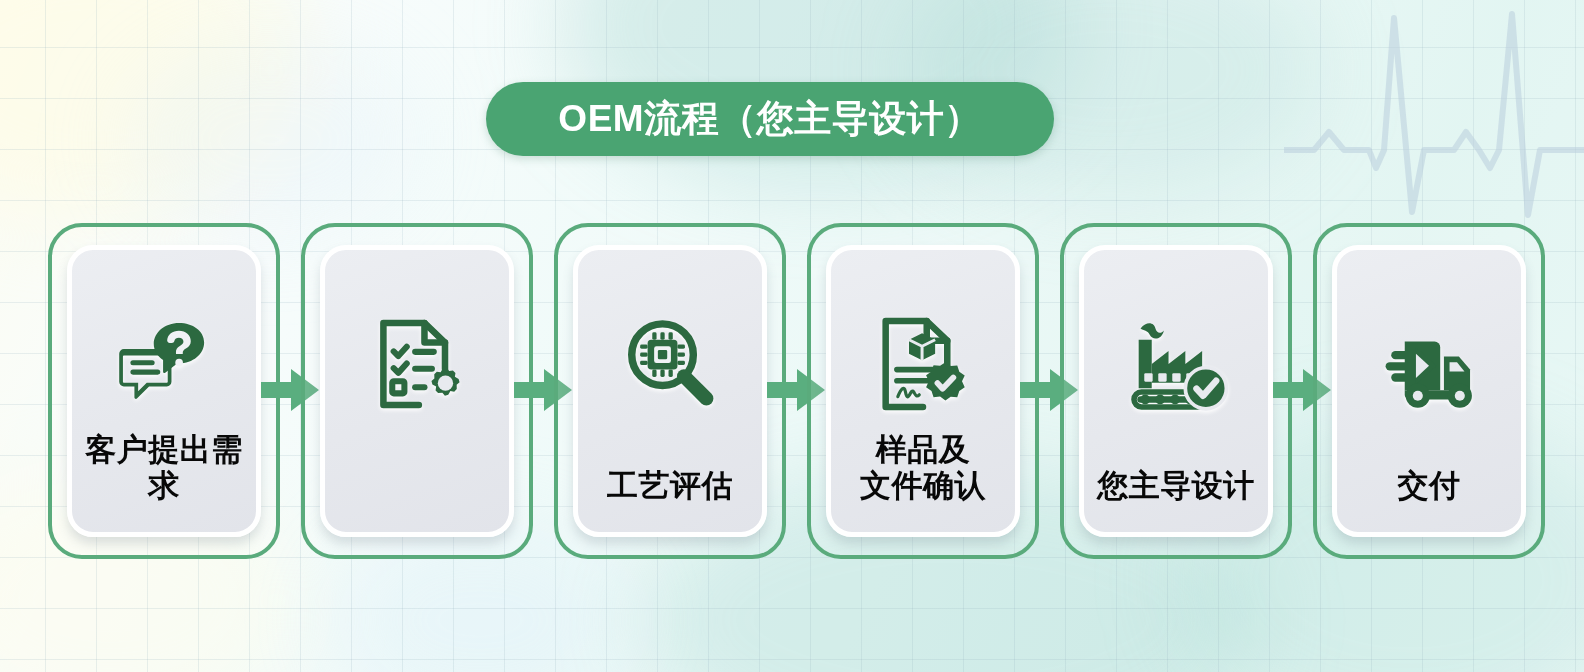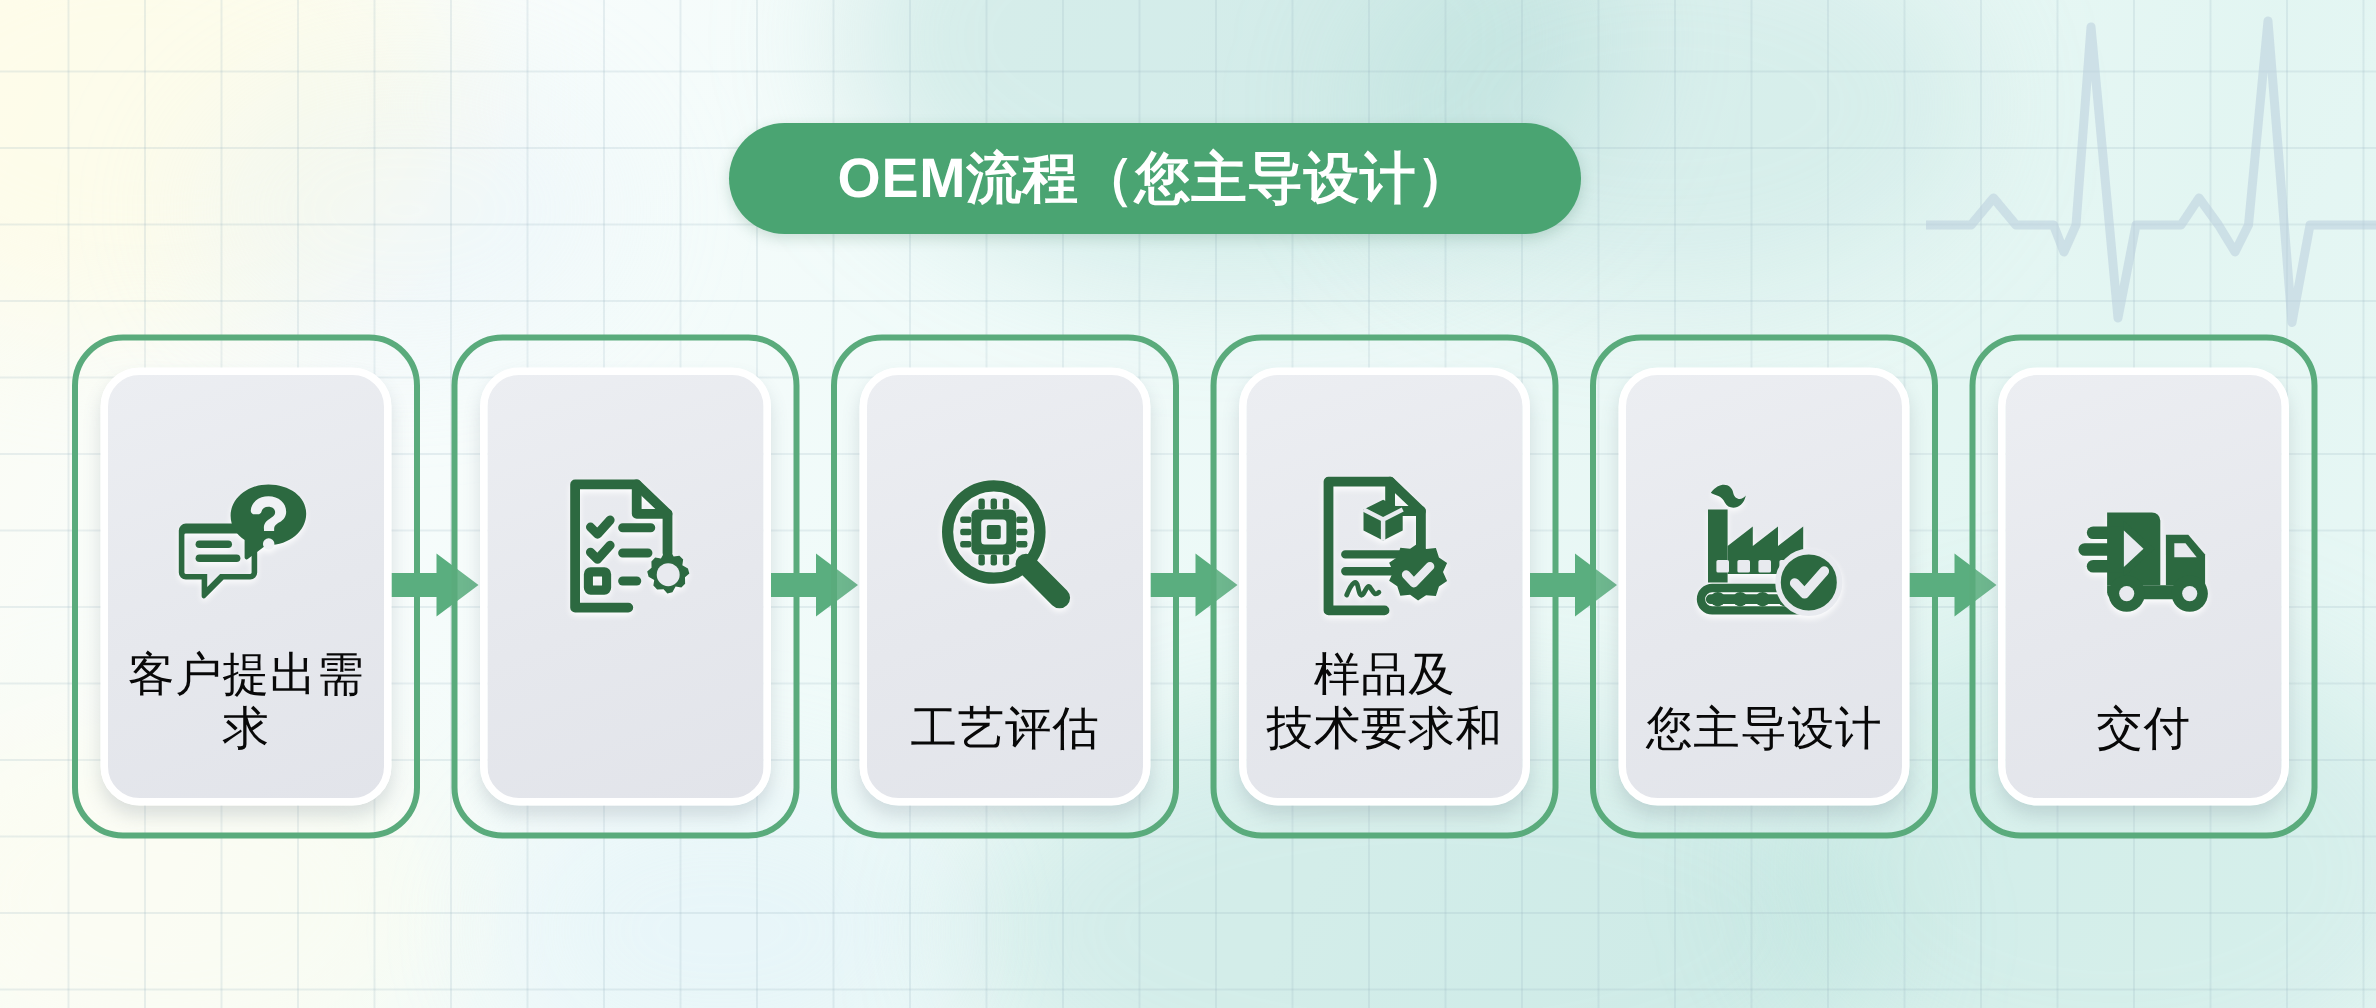--- a/index.html
+++ b/index.html
@@ -146,21 +146,21 @@
   }
 
   .step-label {
     position: absolute;
     left: 4px;
     right: 4px;
     bottom: 28px;
     text-align: center;
     color: #080808;
     font-size: 31px;
-    font-weight: normal;
+    font-weight: bold;
     line-height: 1.16;
     letter-spacing: 0.5px;
     white-space: pre-line;
   }
 
   
   .arrow {
     position: absolute;
     top: 144px;
     left: 50%;
@@ -314,21 +314,21 @@
               <path d="M32 66h42M32 78h40"></path>
             </g>
             <path d="M33 95c4-10 7-11 8-6s2 8 4 5 3-7 5-4 3 6 6 3" fill="none" stroke="#2c6940" stroke-width="3.4" stroke-linecap="round"></path>
             <g transform="translate(84,82)">
               <path d="M0-24l5.7 4.1 7-.6 2.2 6.7 5.8 4-2.9 6.4 2.9 6.4-5.8 4-2.2 6.7-7-.6L0 17l-5.7-4.1-7 .6-2.2-6.7-5.8-4 2.9-6.4-2.9-6.4 5.8-4 2.2-6.7 7 .6z" fill="#2c6940"></path>
               <path d="M-8.5-1.5L-3 4.5 8.5-7.5" fill="none" stroke="#e8eaef" stroke-width="6.2" stroke-linecap="round" stroke-linejoin="round"></path>
             </g>
           </svg>
         </div>
         <div class="step-label">样品及
-技术要求和</div>
+文件确认</div>
       </div>
     </div>
 
     <div class="step-gap">
       <div class="arrow">
         <svg viewBox="0 0 60 46" aria-hidden="true">
           <path d="M0 15h30V2l28 21-28 21V31H0z" fill="#5aae7f"></path>
         </svg>
       </div>
     </div>

